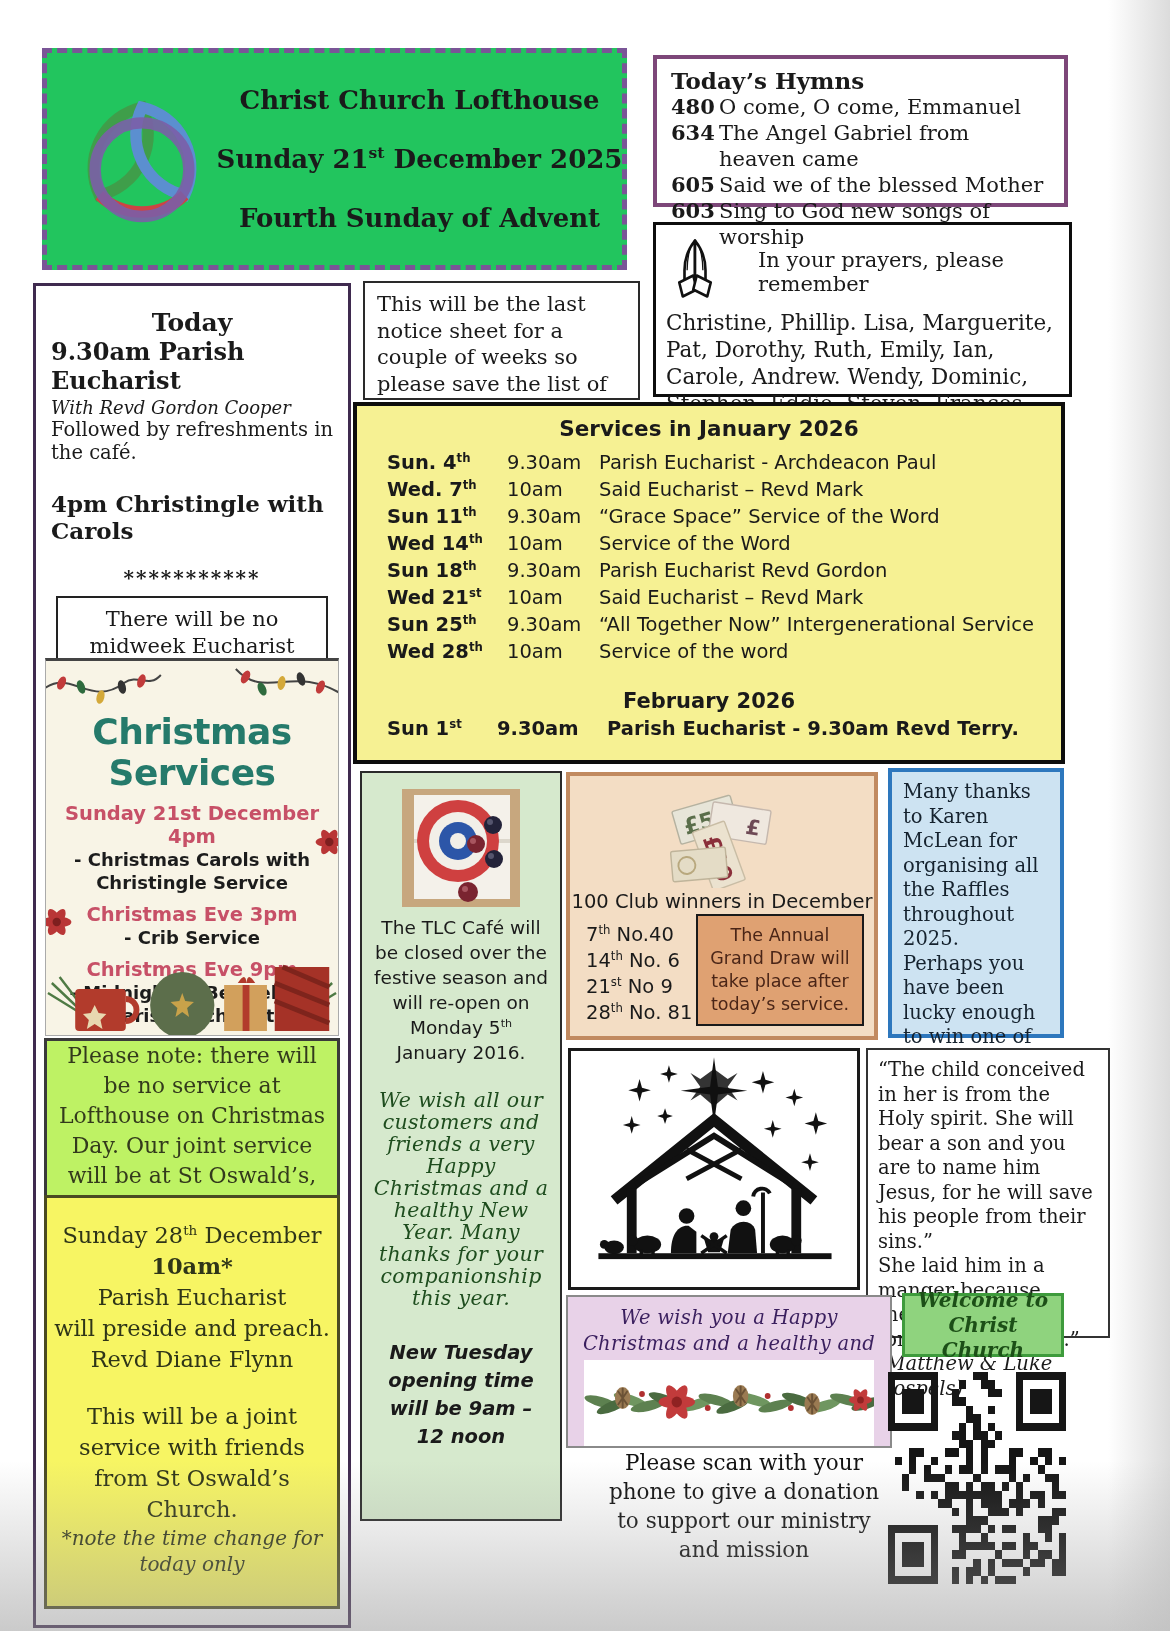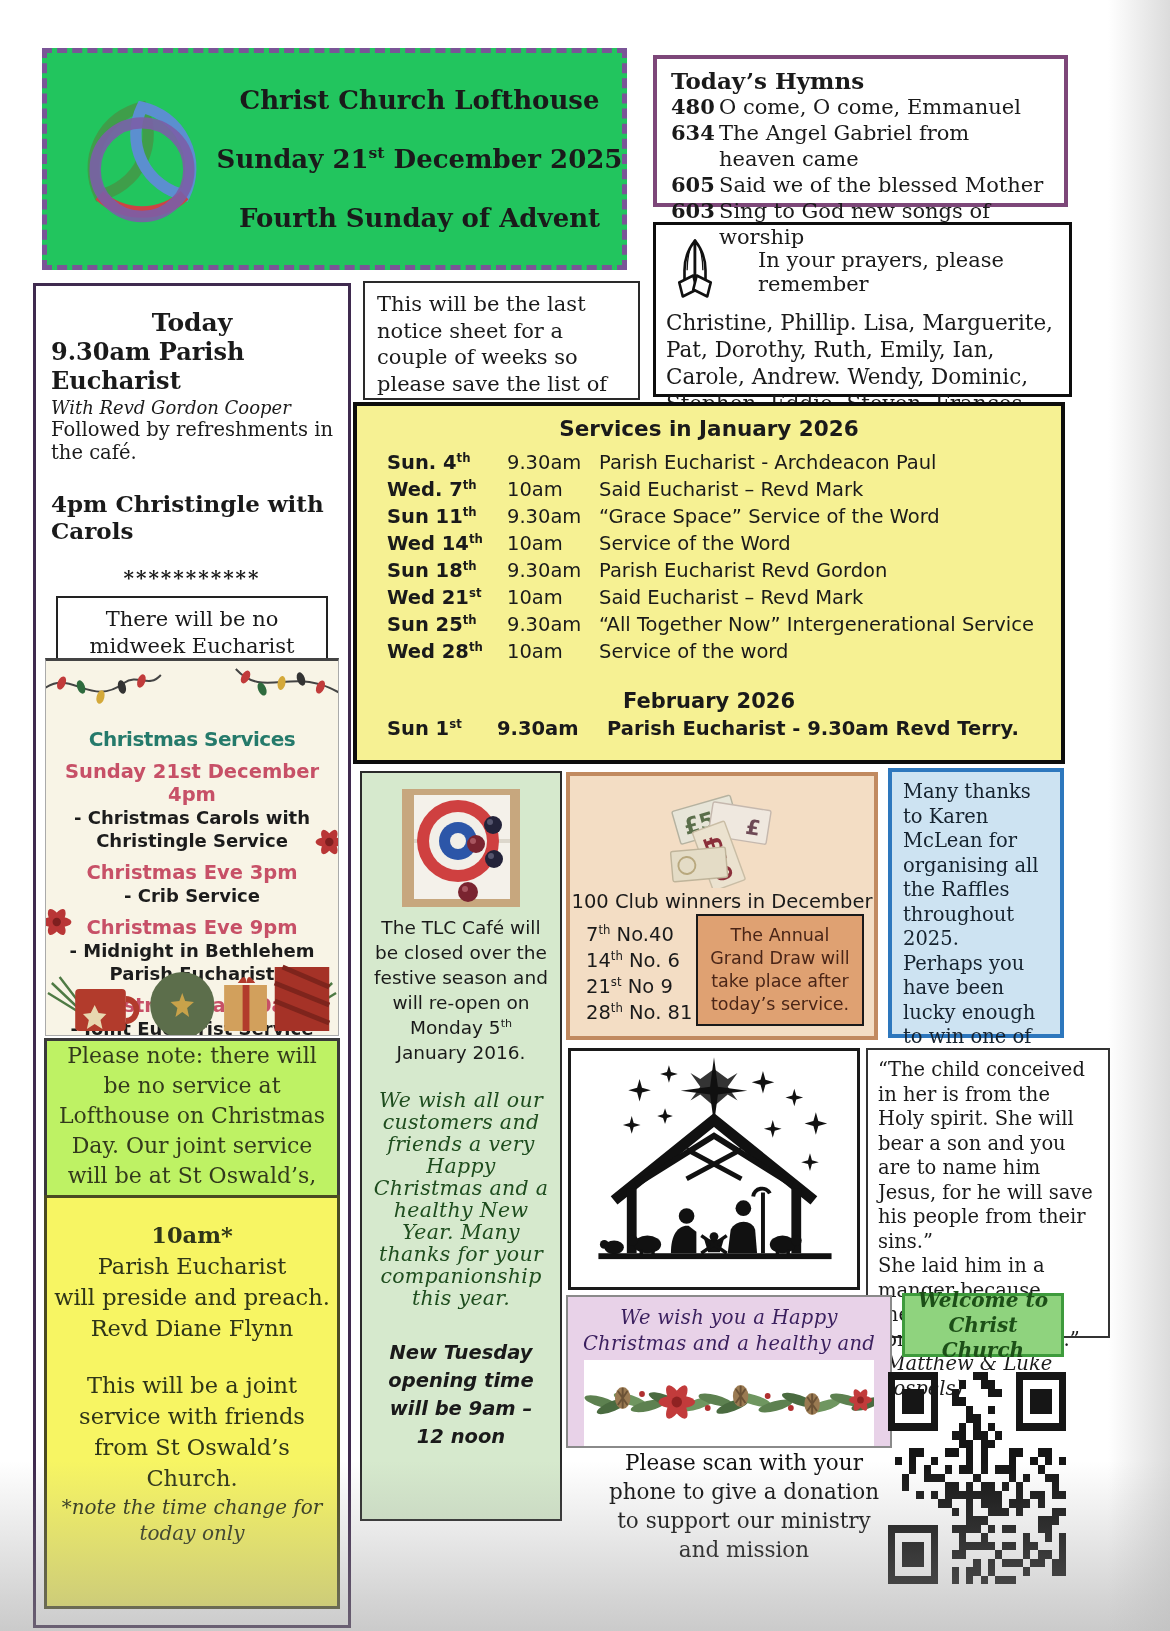--- a/index.html
+++ b/index.html
@@ -38,22 +38,22 @@
   .t-today{font-weight:bold;font-size:25px;text-align:center;}
   .t-service{font-weight:bold;font-size:24px;}
   .t-cel{font-style:italic;font-size:18px;margin-top:2px;}
   .t-ref{font-size:19.5px;}
   .t-chr{font-weight:bold;font-size:23px;margin-top:26px;}
   .t-stars{font-weight:bold;font-size:20px;text-align:center;margin-top:22px;letter-spacing:2px;}
   .midweek{margin:6px 20px 0;border:2px solid #222;padding:8px 6px;text-align:center;font-size:21px;line-height:27px;}
 
   
   .poster{top:372px;left:9px;right:9px;height:378px;background:#f8f4e6;border:1px solid #aaa;border-top:3px solid #444;overflow:hidden;}
-  .poster-title{font-family:"DejaVu Sans","Liberation Sans",sans-serif;font-weight:bold;font-size:20px;
-                color:#257a6b;text-align:center;margin-top:66px;letter-spacing:-.5px;}
+  .poster-title{font-family:"DejaVu Sans","Liberation Sans",sans-serif;font-weight:bold;font-size:36px;
+                color:#257a6b;text-align:center;margin-top:50px;letter-spacing:-.5px;}
   .p-sec{text-align:center;margin-top:9px;font-family:"DejaVu Sans","Liberation Sans",sans-serif;}
   .p-head{font-weight:bold;font-size:19.5px;color:#c75067;}
   .p-det{font-weight:bold;font-size:18px;color:#1c1c1c;line-height:23px;padding:0 18px;}
   .p-lights{position:absolute;top:0;left:0;width:100%;height:58px;}
   .p-gifts{position:absolute;bottom:0;left:0;width:100%;height:82px;}
   .p-poin-r{position:absolute;right:-6px;top:160px;width:42px;height:42px;}
   .p-poin-l{position:absolute;left:-6px;top:238px;width:46px;height:46px;}
 
   
   .nonote{top:752px;left:8px;right:8px;height:186px;background:#bef264;border:3px solid #3a3a3a;
@@ -267,20 +267,21 @@
         <rect x="202" y="32" width="7" height="46" fill="#b23b2c"></rect>
         <path d="M197 30 q8 -12 9 0 q1 -12 9 0 z" fill="#b23b2c"></path>
         <rect x="235" y="14" width="56" height="64" fill="#a53227"></rect>
         <path d="M235 30 l56 22 M235 48 l56 22 M243 14 l48 20" stroke="#7e241c" stroke-width="5"></path>
       </svg>
     </div>
 
     <div class="abs nonote">Please note: there will be no service at Lofthouse on Christmas Day. Our joint service will be at St Oswald’s, Methley</div>
 
     <div class="abs dec28">
+      <div>Sunday 28<sup>th</sup> December</div>
       <div class="b">10am*</div>
       <div>Parish Eucharist</div>
       <div>will preside and preach.</div>
       <div>Revd Diane Flynn</div>
       <div class="gap"></div>
       <div style="padding:0 18px;">This will be a joint service with friends from St Oswald’s Church.</div>
       <div class="fn">*note the time change for today only</div>
     </div>
   </div>
 

